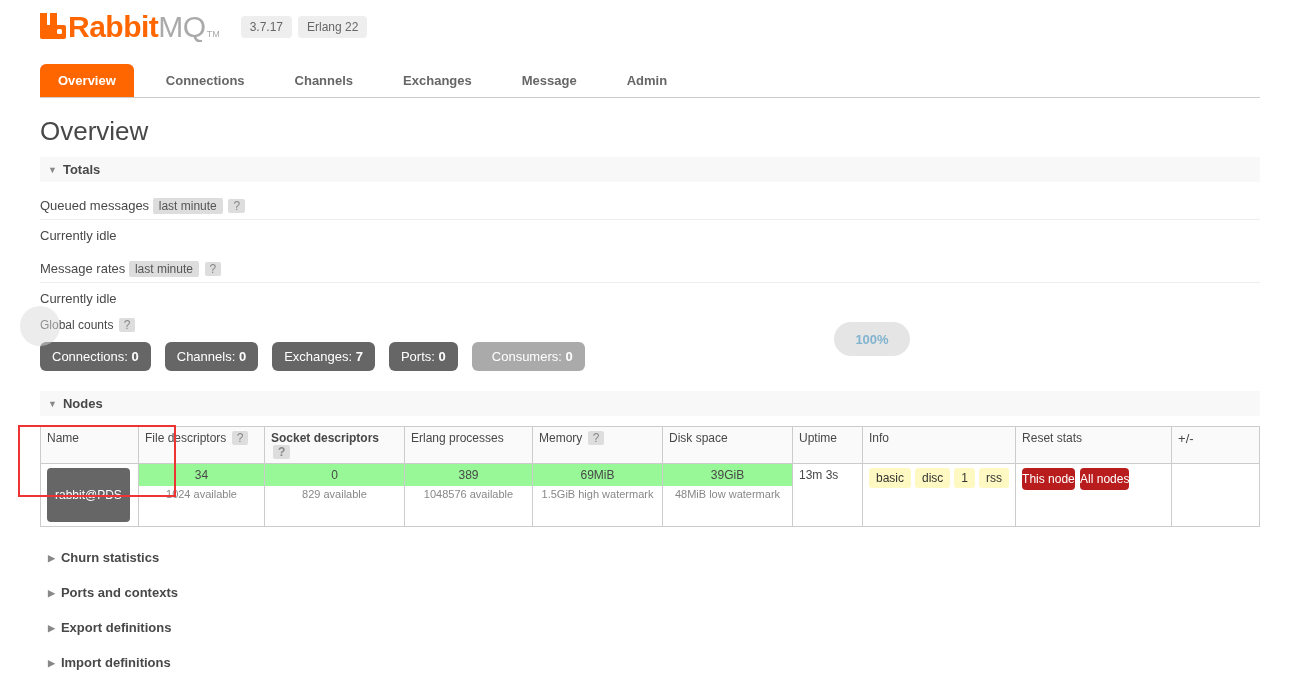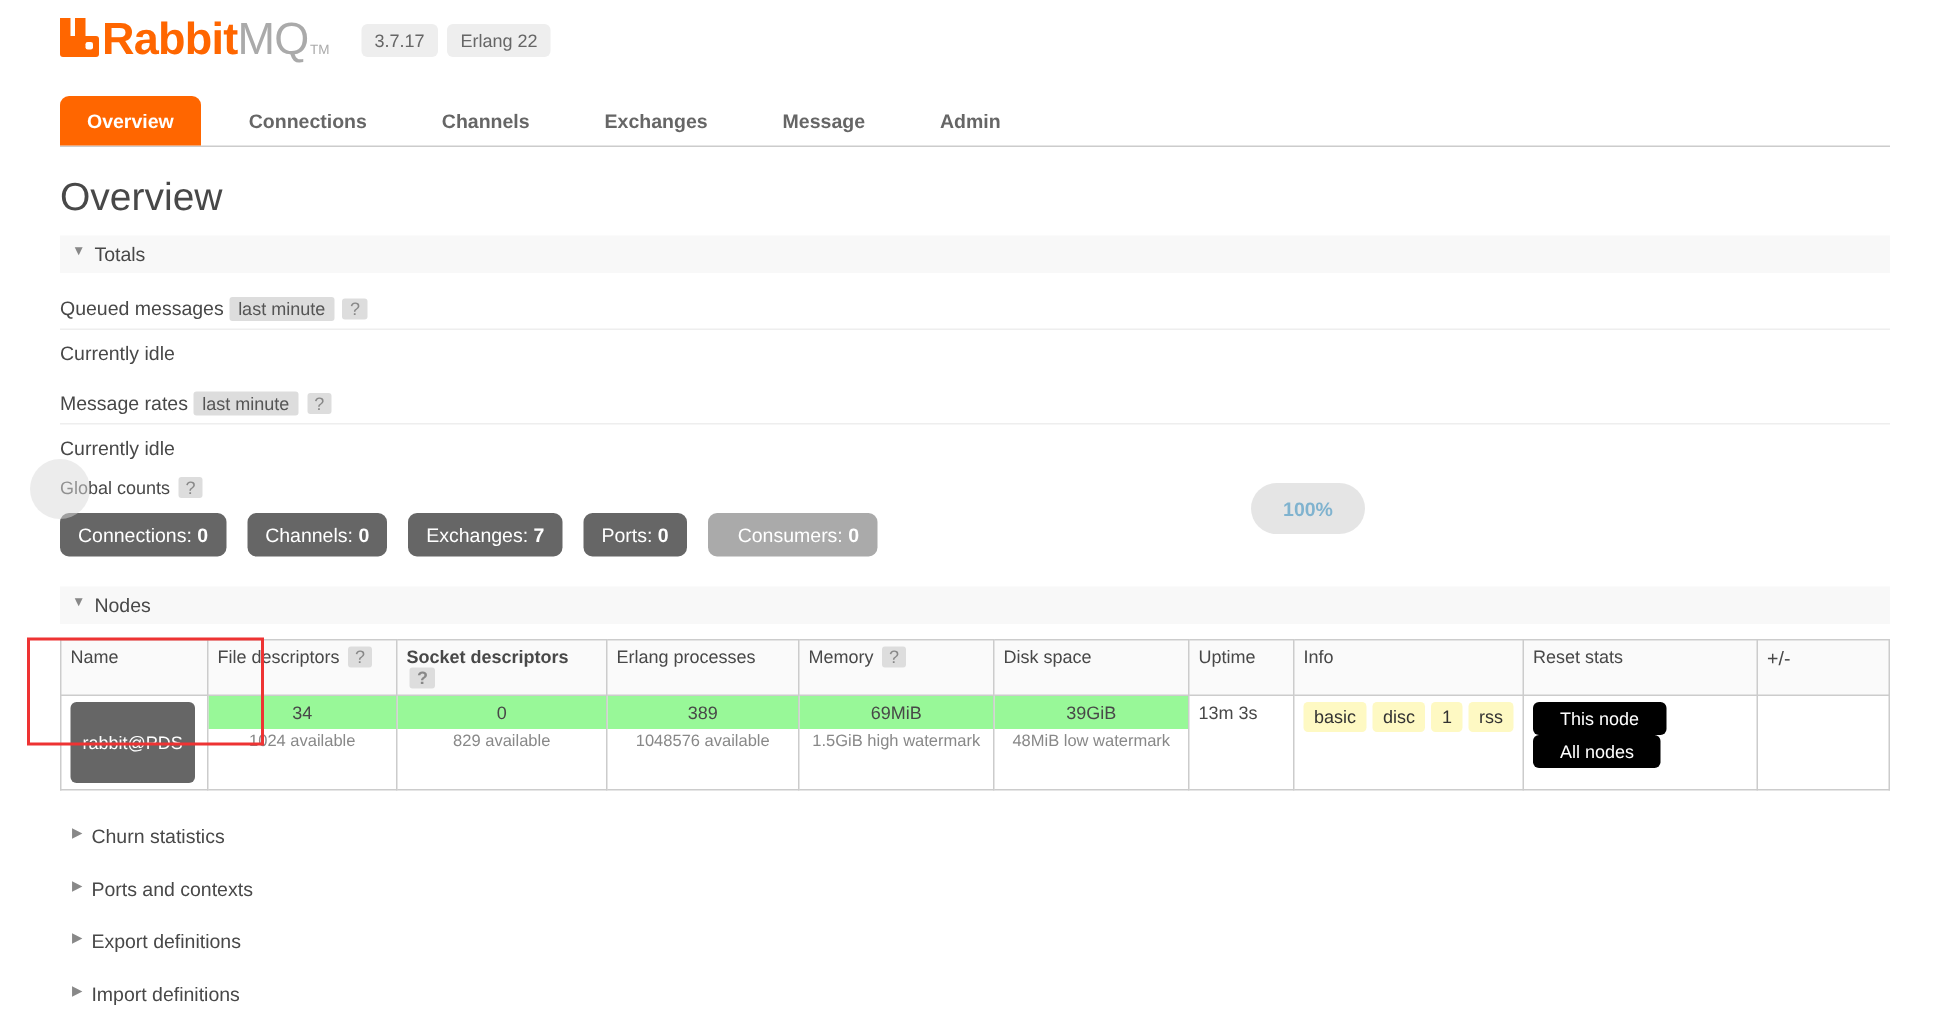--- a/index.html
+++ b/index.html
@@ -36,21 +36,21 @@
   color: #666; margin-right: 14px;
 }
 .tab.active {
   background: #f60; color: #fff; border-radius: 6px 6px 0 0;
 }
 
 h1 { font-size: 26px; font-weight: normal; color: #484848; margin-bottom: 10px; }
 
 .section-header {
   background: #f8f8f8; padding: 5px 8px; margin-bottom: 10px;
-  display: flex; align-items: flex-start; cursor: pointer; font-weight: normal;
+  display: flex; align-items: center; cursor: pointer; font-weight: bold;
   font-size: 13px;
 }
 .arrow-down::before { content: "▼"; font-size: 9px; color: #888; margin-right: 6px; }
 .arrow-right::before { content: "▶"; font-size: 9px; color: #888; margin-right: 6px; }
 
 .row-line {
   border-bottom: 1px solid #eee; padding: 6px 0; margin-bottom: 6px;
   font-size: 13px;
 }
 .inline-badge {
@@ -86,21 +86,21 @@
   background: #98f898; padding: 4px 0; text-align: center;
 }
 .metric-sub { color: #888; font-size: 11px; text-align: center; padding: 2px 0; }
 .uptime-cell { text-align: center; }
 .info-badges { display: flex; gap: 4px; }
 .info-badge {
   background: #fef9c3; color: #333; padding: 3px 7px; border-radius: 3px;
   font-size: 12px; cursor: pointer;
 }
 .reset-btn {
-  background: #000000; color: #fff; padding: 4px 18px; border-radius: 4px;
+  background: #b91c1c; color: #fff; padding: 4px 0; border-radius: 4px;
   font-size: 12px; cursor: pointer; display: inline-block; margin-right: 2px;
 }
 .plusminus { font-size: 13px; padding: 4px 6px; }
 
 .red-box {
   position: absolute; border: 2px solid #e33; pointer-events: none;
 }
 
 .footer {
   border-top: 1px solid #ccc; padding: 12px 0; margin-top: 14px;

